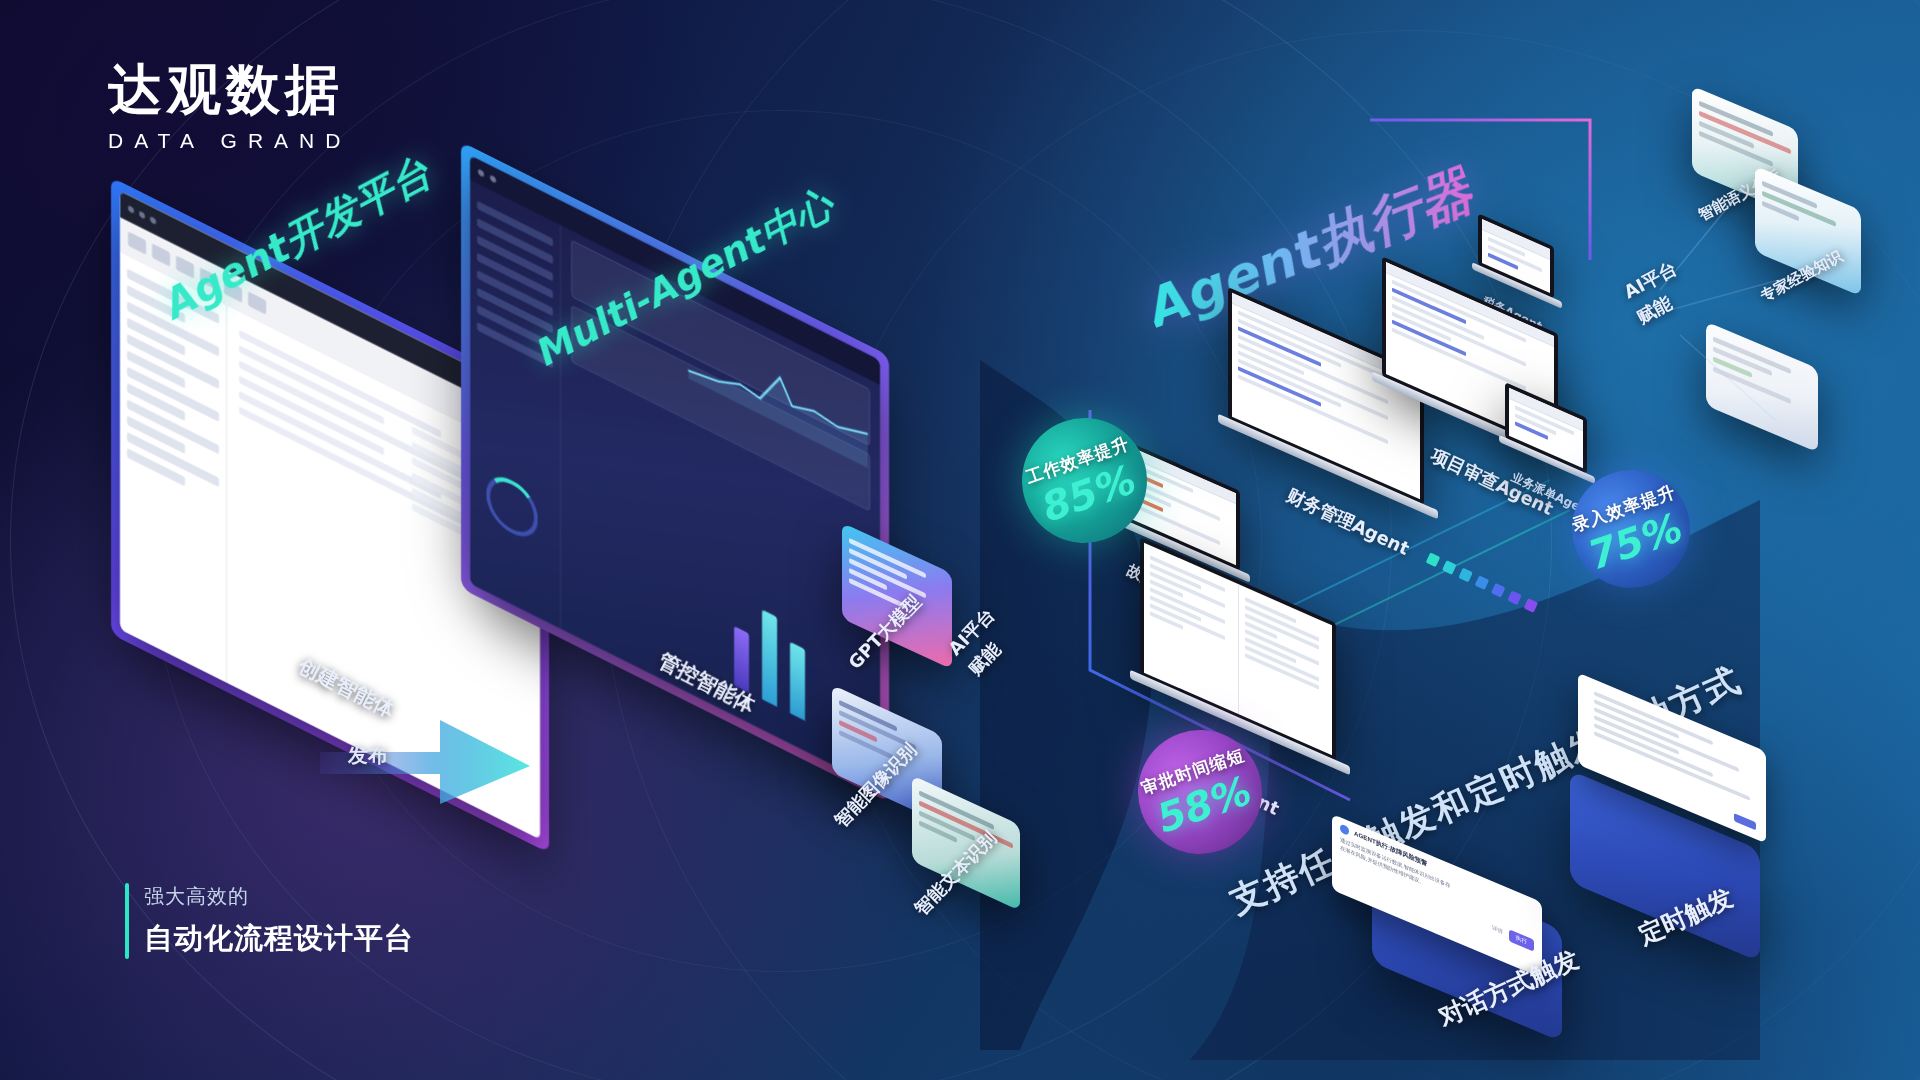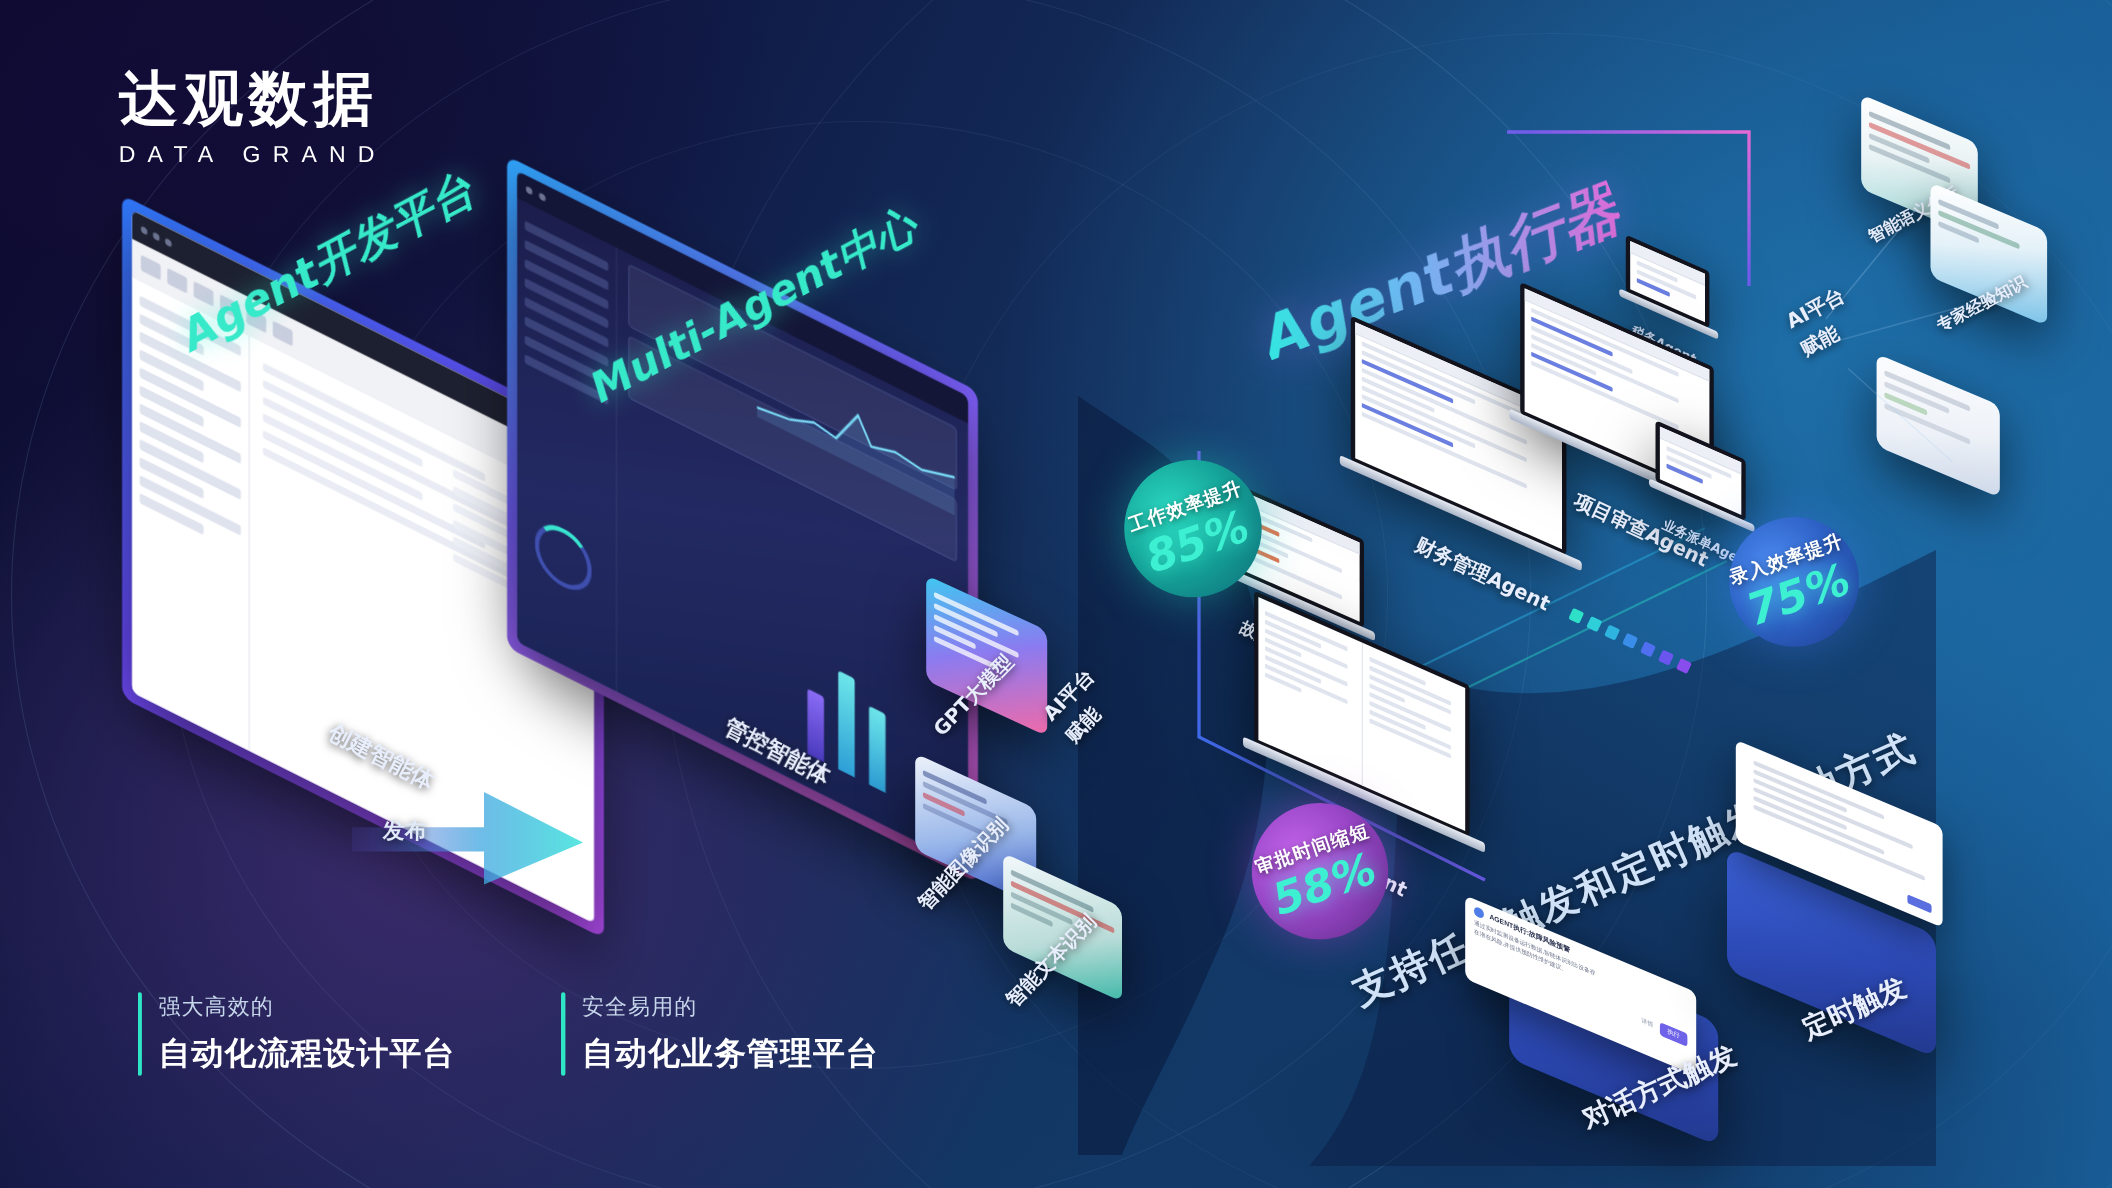--- a/index.html
+++ b/index.html
@@ -185,21 +185,21 @@
     box-shadow:0 14px 34px rgba(0,0,0,.45);
   }
   .cc-line{height:4px;border-radius:2px;background:#d9dde8;margin:4px 7px;}
   .cc-line.w70{width:70%;}.cc-line.w85{width:85%;}.cc-line.w50{width:50%;}
 
   
   .dots{position:absolute;display:flex;gap:7px;}
   .dot{width:11px;height:11px;border-radius:2px;}
 
   
-  .caps{position:absolute;left:125px;top:902px;display:flex;gap:96px;}
+  .caps{position:absolute;left:125px;top:883px;display:flex;gap:62px;}
   .cap{display:flex;gap:15px;}
   .cap-bar{width:4px;border-radius:2px;background:#2ee6c6;}
   .cap-sub{font-size:20px;color:#c6d6ea;margin-bottom:9px;letter-spacing:1px;
     font-family:"DejaVu Sans","Liberation Sans",sans-serif;}
   .cap-main{font-size:29px;color:#fff;font-weight:700;letter-spacing:1px;
     font-family:"DejaVu Sans","Liberation Sans",sans-serif;}
 
   .wave{position:absolute;pointer-events:none;}
 </style>
 </head>
@@ -619,22 +619,15 @@
   <div class="lbl" style="left:1640px;top:920px;font-size:25px;transform:rotate(-24deg);transform-origin:left center;">定时触发</div>
 
   <div class="caps">
     <div class="cap">
       <div class="cap-bar"></div>
       <div>
         <div class="cap-sub">强大高效的</div>
         <div class="cap-main">自动化流程设计平台</div>
       </div>
     </div>
-    <div class="cap">
-      <div class="cap-bar"></div>
-      <div>
-        <div class="cap-sub">安全易用的</div>
-        <div class="cap-main">自动化业务管理平台</div>
-      </div>
-    </div>
   </div>
 
 </div>
 
 </body></html>

